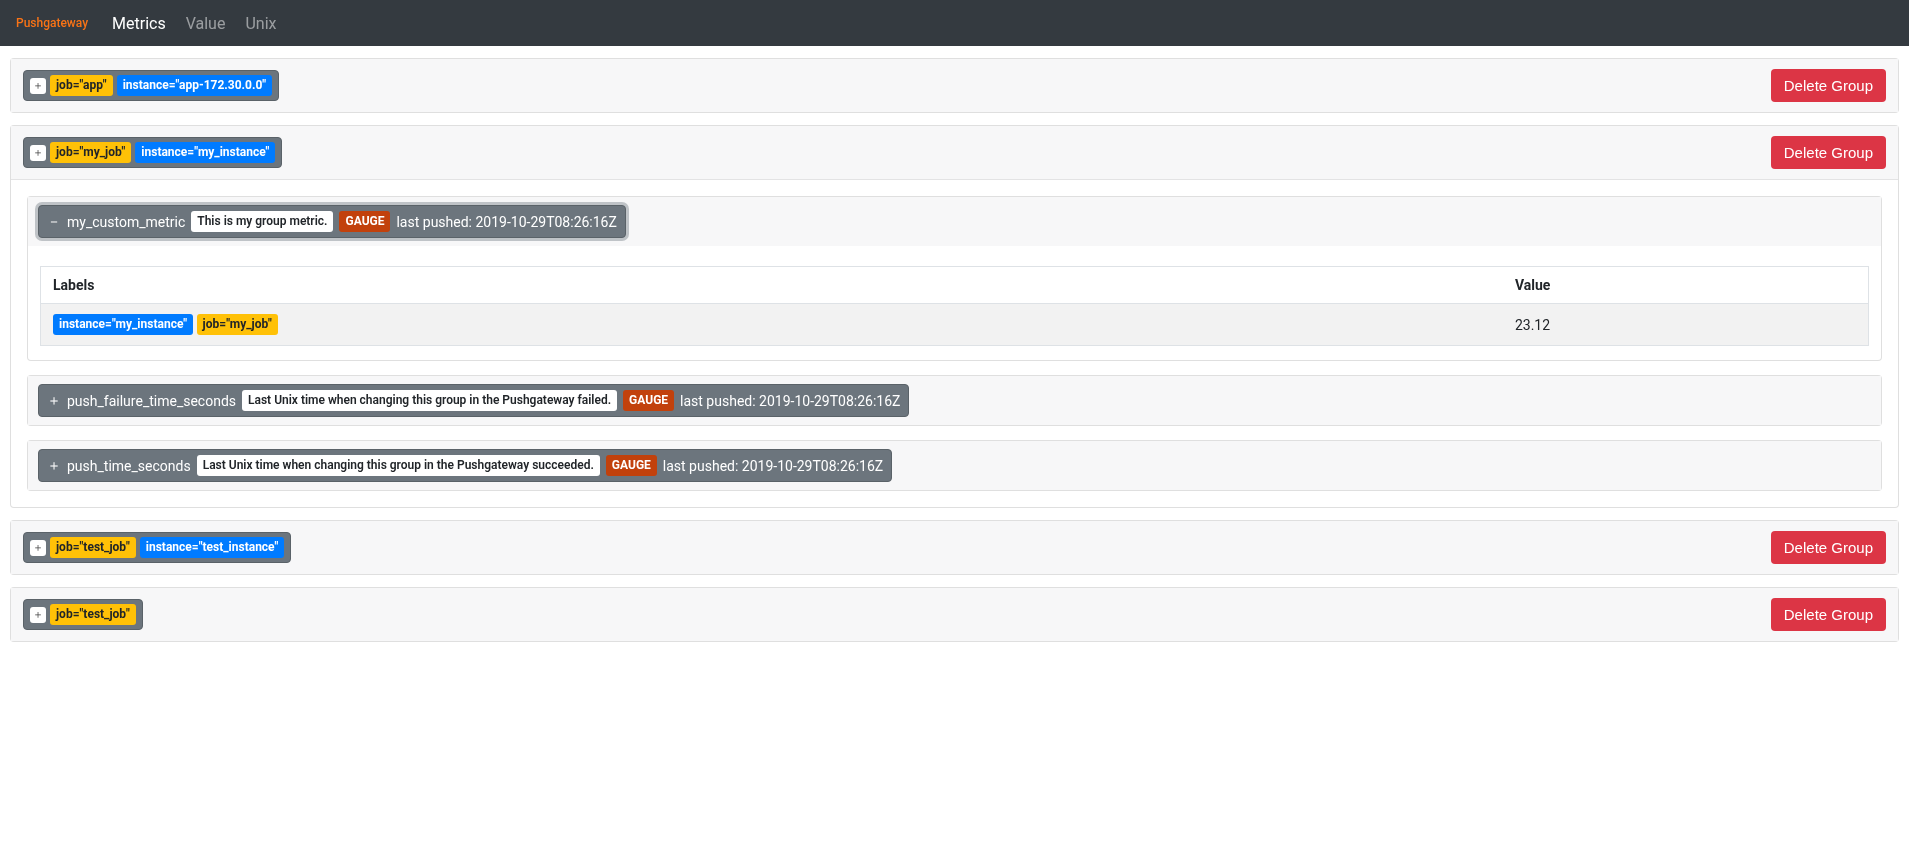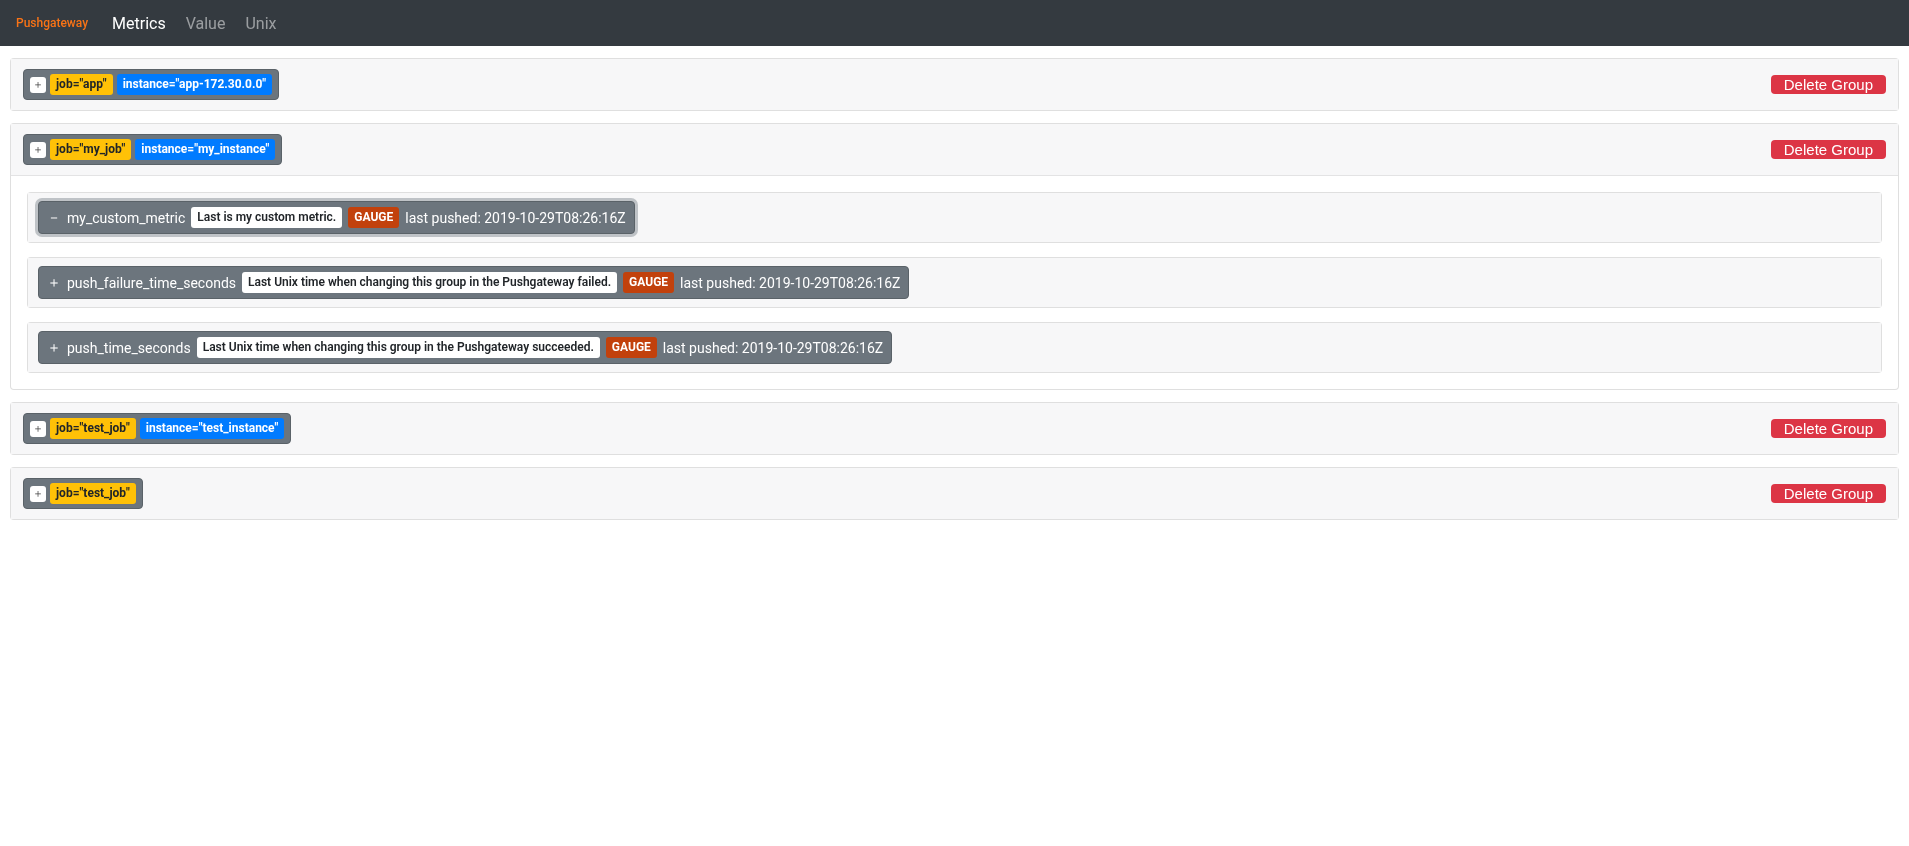--- a/index.html
+++ b/index.html
@@ -86,21 +86,21 @@
   .pill-job   { background: #ffc107; color: #212529; }
   .pill-inst  { background: #007bff; color: #fff; }
   .pill-white { background: #fff; color: #212529; font-weight: 600; }
   .pill-green { background: #c2410c; color: #fff; }
 
   .btn-danger {
     background: #dc3545;
     color: #fff;
     border: none;
     border-radius: 4px;
-    padding: 1px 13px;
+    padding: 8px 13px;
     font-size: 15px;
     cursor: pointer;
   }
 
   .inner-area {
     padding: 16px;
   }
   .metric-card {
     border: 1px solid rgba(0,0,0,0.125);
     border-radius: 4px;
@@ -178,24 +178,43 @@
       <button class="btn-danger">Delete Group</button>
     </div>
 
     <div class="inner-area">
 
       <div class="metric-card">
         <div class="metric-header">
           <span class="metric-badge active">
             <span class="icon-box">－</span>
             <span>my_custom_metric</span>
-            <span class="label-pill pill-white">Last is my custom metric.</span>
+            <span class="label-pill pill-white">This is my group metric.</span>
             <span class="label-pill pill-green">GAUGE</span>
             <span class="text-white">last pushed: 2019-10-29T08:26:16Z</span>
           </span>
+        </div>
+        <div class="metric-body">
+          <table>
+            <thead>
+              <tr>
+                <th>Labels</th>
+                <th style="width:20%;">Value</th>
+              </tr>
+            </thead>
+            <tbody>
+              <tr>
+                <td>
+                  <span class="label-pill pill-inst">instance="my_instance"</span>
+                  <span class="label-pill pill-job">job="my_job"</span>
+                </td>
+                <td>23.12</td>
+              </tr>
+            </tbody>
+          </table>
         </div>
       </div>
 
       <div class="metric-card">
         <div class="metric-header" style="border-bottom:none;">
           <span class="metric-badge">
             <span class="icon-box">＋</span>
             <span>push_failure_time_seconds</span>
             <span class="label-pill pill-white">Last Unix time when changing this group in the Pushgateway failed.</span>
             <span class="label-pill pill-green">GAUGE</span>

